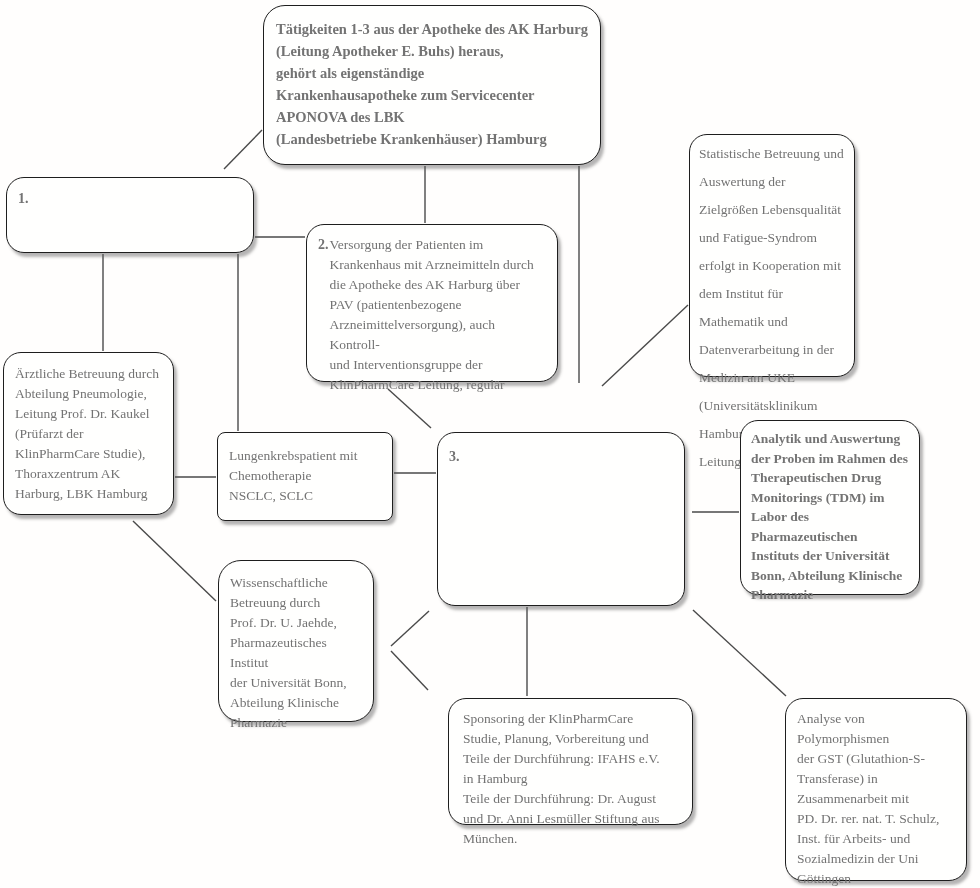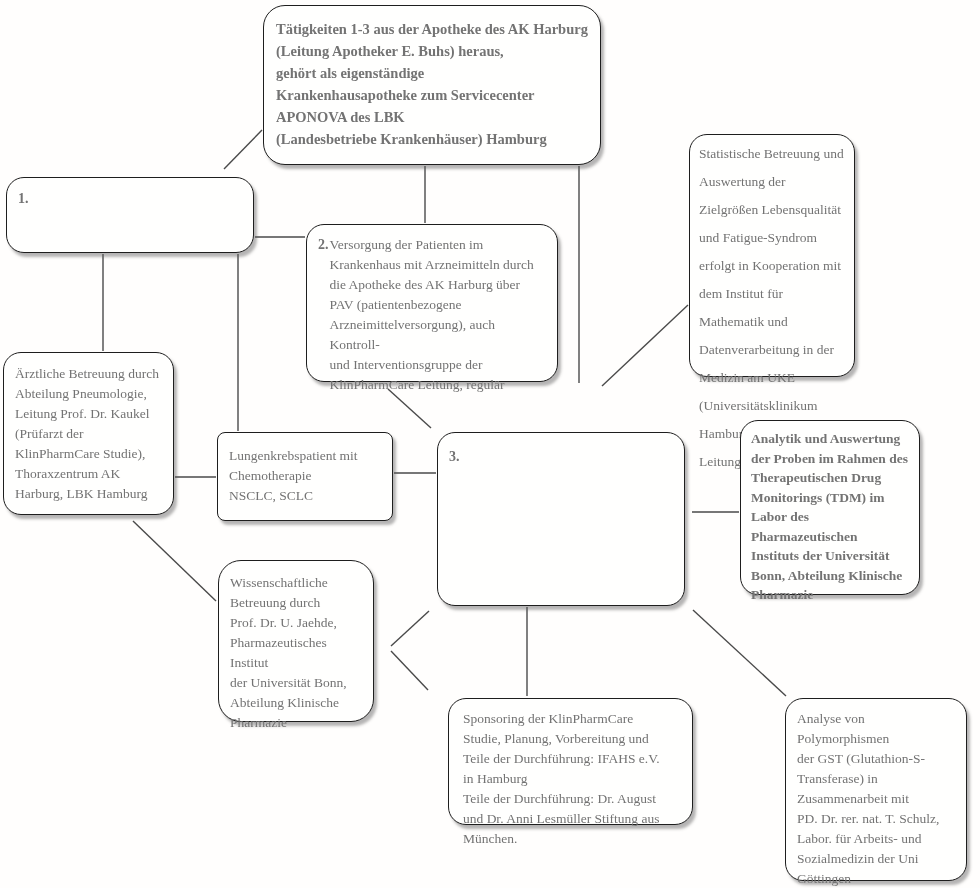--- a/index.html
+++ b/index.html
@@ -141,18 +141,18 @@
 und Dr. Anni Lesmüller Stiftung aus
 München.</div>
   </div>
 
   <div class="node" style="left:785px;top:698px;width:182px;height:183px;padding-top:10px;">
     <div class="txt">Analyse von Polymorphismen
 der GST (Glutathion-S-
 Transferase) in
 Zusammenarbeit mit
 PD. Dr. rer. nat. T. Schulz,
-Labor. für Arbeits- und
+Inst. für Arbeits- und
 Sozialmedizin der Uni
 Göttingen</div>
   </div>
 
 </div>
 
 </body></html>

